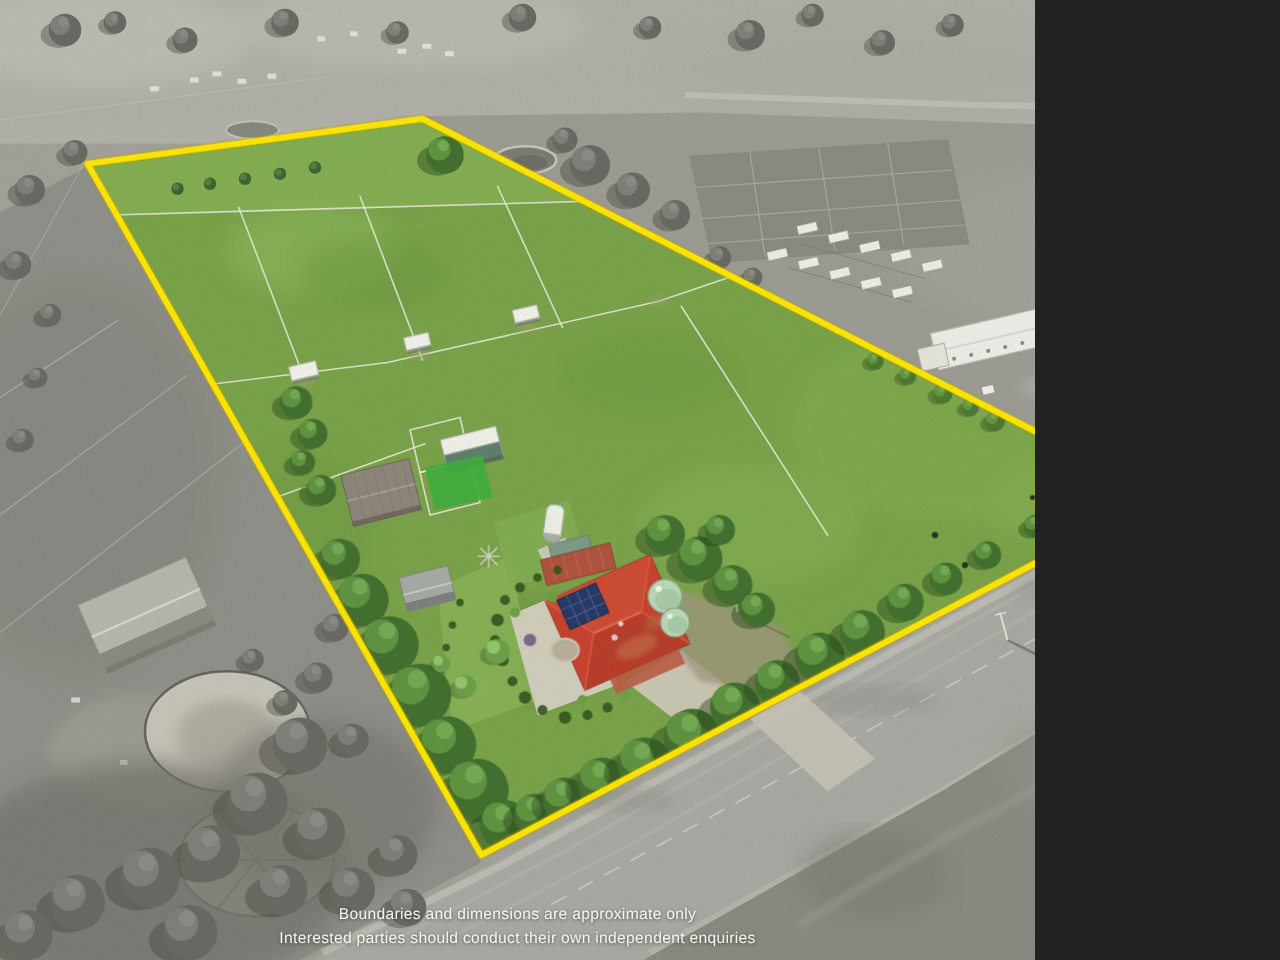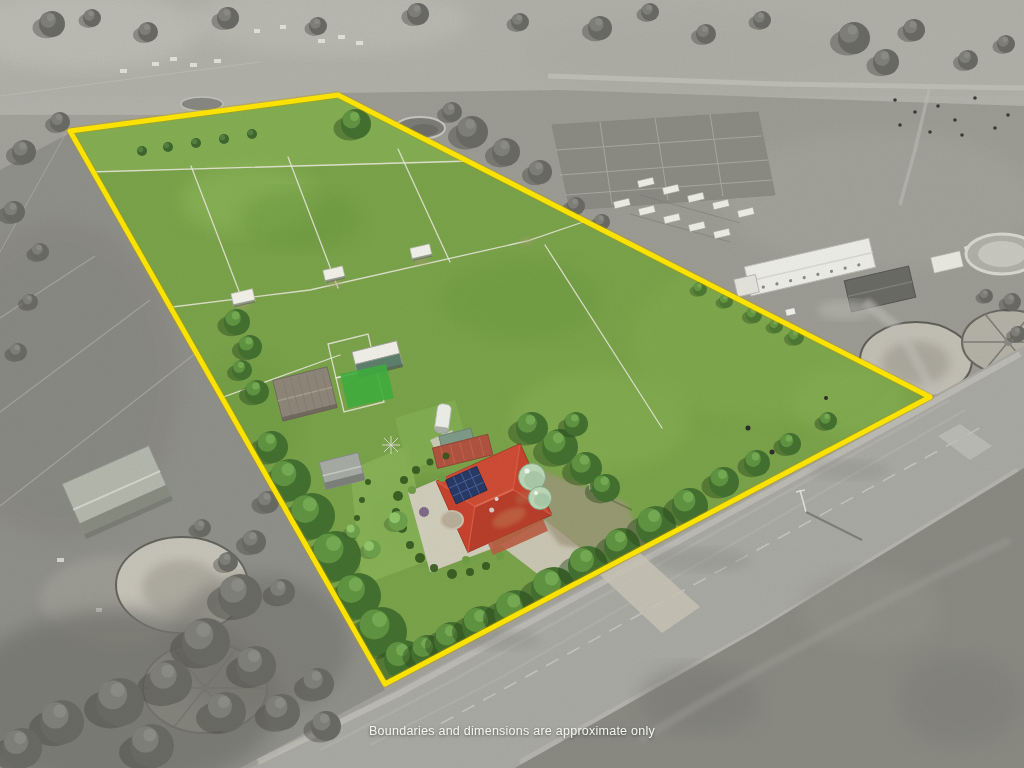--- a/index.html
+++ b/index.html
@@ -1,16 +1,16 @@
 <!DOCTYPE html>
 <html style="--c-boundary-yellow: #FFE600; --c-grass-green: #7AA34A; --c-roof-red: #C8432E; --c-solar-panel-blue: #273A66; --c-water-tank-mint: #BCD8B8; --c-road-gray: #A9A9A3; --c-text-white: #F5F5F2;"><head>
 <meta charset="utf-8">
 <style>
   html,body{margin:0;padding:0;background:#222;}
-  .stage{position:relative;width:1024px;height:768px;overflow:hidden;background:#7f1d1d;}
+  .stage{position:relative;width:828px;height:768px;overflow:hidden;background:#7f1d1d;}
   svg{display:block}
   
   .boundary-line{stroke:var(--c-boundary-yellow,#FFE600);}
   .boundary-under{stroke:#b89a00;}
   .grass-base{fill:var(--c-grass-green,#7AA34A);}
   .roof-main{fill:var(--c-roof-red,#C8432E);}
   .solar{fill:var(--c-solar-panel-blue,#273A66);}
   .tank{fill:var(--c-water-tank-mint,#BCD8B8);}
   .road-surface{fill:var(--c-road-gray,#A9A9A3);}
   .fence{stroke:#ECEADF;stroke-width:1.3;fill:none;opacity:.85;stroke-linecap:round;}
@@ -548,14 +548,15 @@
   <g>
     <polygon class="boundary-under" points="70,131 338,95 930,397 385,684" fill="none" stroke-width="7.5" stroke-linejoin="round" opacity=".35"></polygon>
     <polygon class="boundary-line" points="70,131 338,95 930,397 385,684" fill="none" stroke-width="5" stroke-linejoin="round"></polygon>
   </g>
 
   <rect width="1024" height="768" filter="url(#grain)" opacity=".12" style="mix-blend-mode:multiply"></rect>
 </svg>
 
 <div class="disclaimer">
   <div>Boundaries and dimensions are approximate only</div>
+  <div>Interested parties should conduct their own independent enquiries</div>
 </div>
 </div>
 
 </body></html>

